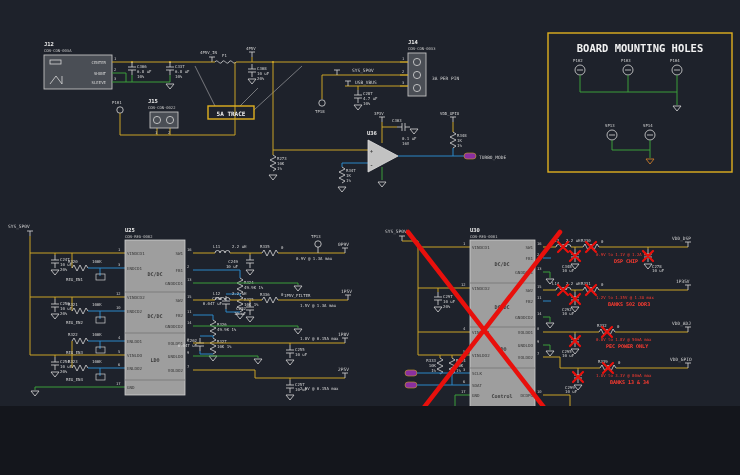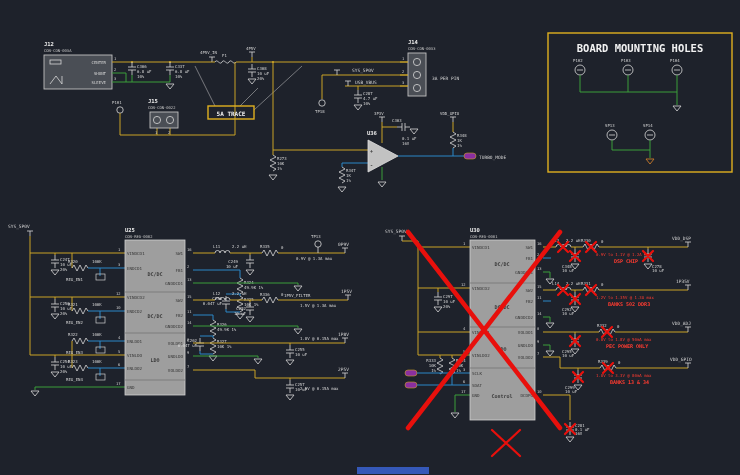--- a/index.html
+++ b/index.html
@@ -1,16 +1,16 @@
 <!DOCTYPE html>
 <html><head>
 <meta charset="utf-8">
 <style>
   html,body{margin:0;padding:0;background:#14161c;}
-  #canvas{position:relative;width:740px;height:475px;background:#1e222b;overflow:hidden;
+  #canvas{position:relative;width:740px;height:406px;background:#1e222b;overflow:hidden;
           font-family:"DejaVu Sans Mono",monospace;}
   svg{position:absolute;left:0;top:0;}
   svg text{font-family:"DejaVu Sans Mono",monospace;}
   .tw{fill:#d6d6d6;font-size:4px;}
   .tw45{fill:#d6d6d6;font-size:4.5px;}
   .ref{fill:#e8e8e8;font-size:5.5px;font-weight:bold;}
   .part{fill:#c9c9c9;font-size:3.8px;}
   .td{fill:#353535;font-size:4.2px;}
   .tdc{fill:#3a3a3a;font-size:5px;font-weight:bold;}
   .tn{fill:#cfcfcf;font-size:3.8px;}

